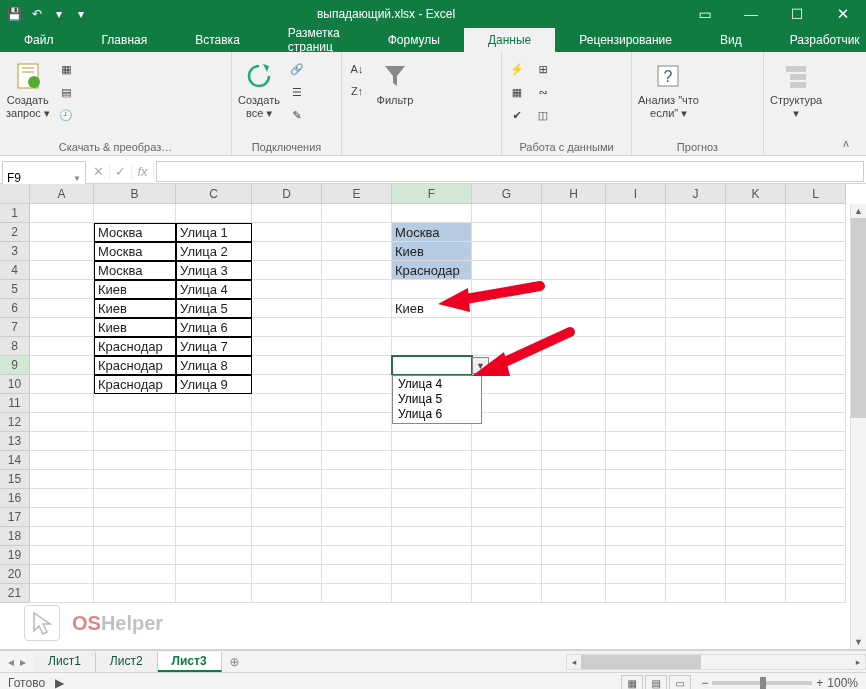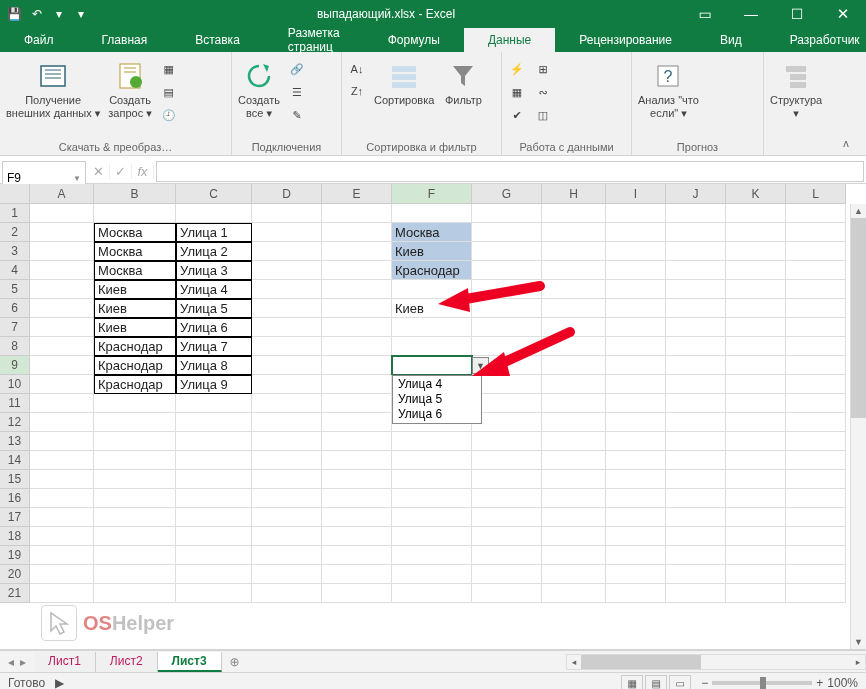--- a/index.html
+++ b/index.html
@@ -62,42 +62,42 @@
 .ddbtn { position: absolute; width: 17px; height: 17px; background: #efefef; border: 1px solid #888; display: flex; align-items: center; justify-content: center; font-size: 9px; color: #555; }
 .ddlist { position: absolute; background: #fff; border: 1px solid #888; font-size: 12px; padding: 1px; min-width: 90px; }
 .ddlist div { padding: 0 4px; line-height: 1.25; }
 
 
 .arrow { position: absolute; pointer-events: none; }
 
 
 .sheettabs { height: 22px; background: #f3f3f3; display: flex; align-items: center; font-size: 12px; border-top: 1px solid #d4d4d4; }
 .sheettabs .nav { padding: 0 8px; color: #888; display:flex; gap:6px; }
-.sheettabs .tab { padding: 2px 14px; border-right: 1px solid #ccc; color: #be185d; background:#f0f0f0; }
+.sheettabs .tab { padding: 2px 14px; border-right: 1px solid #ccc; color: #14532d; background:#f0f0f0; }
 .sheettabs .tab.active { background: #fff; border-bottom: 2px solid #107c41; color: #107c41; font-weight: 600; }
 .sheettabs .add { padding: 0 8px; color: #888; }
 .sheettabs .hscroll { margin-left: auto; width: 300px; height: 16px; background: #f3f3f3; border: 1px solid #ddd; position: relative; }
 .sheettabs .hscroll .thumb { position: absolute; left: 14px; width: 120px; top: 0; bottom: 0; background: #cdcdcd; }
 .sheettabs .hscroll .arr { position:absolute; top:0; bottom:0; width:14px; display:flex; align-items:center; justify-content:center; font-size:9px; color:#666; }
 
 
 .statusbar { height: 21px; background: #f3f3f3; border-top: 1px solid #d4d4d4; display: flex; align-items: center; font-size: 12px; color: #555; padding: 0 8px; gap: 10px; }
 .statusbar .spacer { flex: 1; }
 .statusbar .viewbtns { display: flex; gap: 2px; }
 .statusbar .viewbtns .vb { width: 22px; height: 17px; border: 1px solid #ccc; display:flex; align-items:center; justify-content:center; font-size:10px; }
 .statusbar .zoom { display: flex; align-items: center; gap: 4px; }
 .statusbar .zoom .track { width: 100px; height: 4px; background: #ccc; position: relative; }
 .statusbar .zoom .track .th { position: absolute; left: 48px; top: -4px; width: 6px; height: 12px; background: #888; }
 
 .vscroll { position:absolute; right:0; top:20px; bottom:0; width:16px; background:#f3f3f3; border-left:1px solid #ddd; }
 .vscroll .thumb { position:absolute; top:14px; left:0; right:0; height:200px; background:#cdcdcd; }
 .vscroll .arr { position:absolute; left:0; right:0; height:14px; display:flex; align-items:center; justify-content:center; font-size:9px; color:#666; }
 
 
-.watermark { position:absolute; left:24px; bottom:48px; display:flex; align-items:center; gap:6px; opacity:0.6;margin-left:17px; }
+.watermark { position:absolute; left:24px; bottom:48px; display:flex; align-items:center; gap:12px; opacity:0.6; }
 .watermark .cur { width:36px; height:36px; border:1px solid #bbb; border-radius:4px; display:flex; align-items:center; justify-content:center; }
 .watermark .txt { font-size:20px; font-weight:600; }
 .watermark .txt .o { color:#c33; }
 .watermark .txt .s { color:#999; }
 </style>
 </head>
 <body>
 
 <div class="titlebar">
   <div class="qat">
@@ -132,30 +132,20 @@
     <div class="share">👤 <span>Общий доступ</span></div>
   </div>
 </div>
 
 <div class="ribbon ribbonarea">
   <div class="ribgroup" style="width:232px">
     <div class="controls">
       <div class="bigbtn">
         <div class="ic">
             <svg width="32" height="32">
-              <rect x="4" y="6" width="24" height="20" fill="#fff" stroke="#367" stroke-width="1.5"></rect>
-              <path d="M8 10h16M8 14h16M8 18h16" stroke="#367"></path>
-            </svg>
-          </div>
-        <div class="lbl">Получение
-внешних данных ▾</div>
-      </div>
-      <div class="bigbtn">
-        <div class="ic">
-            <svg width="32" height="32">
               <rect x="6" y="4" width="20" height="24" fill="#fff" stroke="#b93"></rect>
               <path d="M10 8l12 0M10 12l12 0" stroke="#b93"></path>
               <circle cx="22" cy="22" r="6" fill="#5a3"></circle>
             </svg>
           </div>
         <div class="lbl">Создать
 запрос ▾</div>
       </div>
       <div class="smallbtns">
         <div class="smallbtn">
@@ -205,37 +195,26 @@
         <div class="smallbtn">
             <div class="ic">A↓</div>
           </div>
         <div class="smallbtn">
             <div class="ic">Z↑</div>
           </div>
       </div>
       <div class="bigbtn">
         <div class="ic">
             <svg width="32" height="32">
-              <rect x="4" y="6" width="24" height="6" fill="#cde"></rect>
-              <rect x="4" y="14" width="24" height="6" fill="#cde"></rect>
-              <rect x="4" y="22" width="24" height="6" fill="#cde"></rect>
-            </svg>
-          </div>
-        <div class="lbl">Сортировка</div>
-      </div>
-      <div class="bigbtn">
-        <div class="ic">
-            <svg width="32" height="32">
               <path d="M6 6h20l-8 10v10l-4-3v-7z" fill="#888"></path>
             </svg>
           </div>
         <div class="lbl">Фильтр</div>
       </div>
     </div>
-    <div class="grplabel">Сортировка и фильтр</div>
   </div>
 
   <div class="ribgroup" style="width:130px">
     <div class="controls">
       <div class="smallbtns">
         <div class="smallbtn">
             <div class="ic">⚡</div>
           </div>
         <div class="smallbtn">
             <div class="ic">▦</div>

